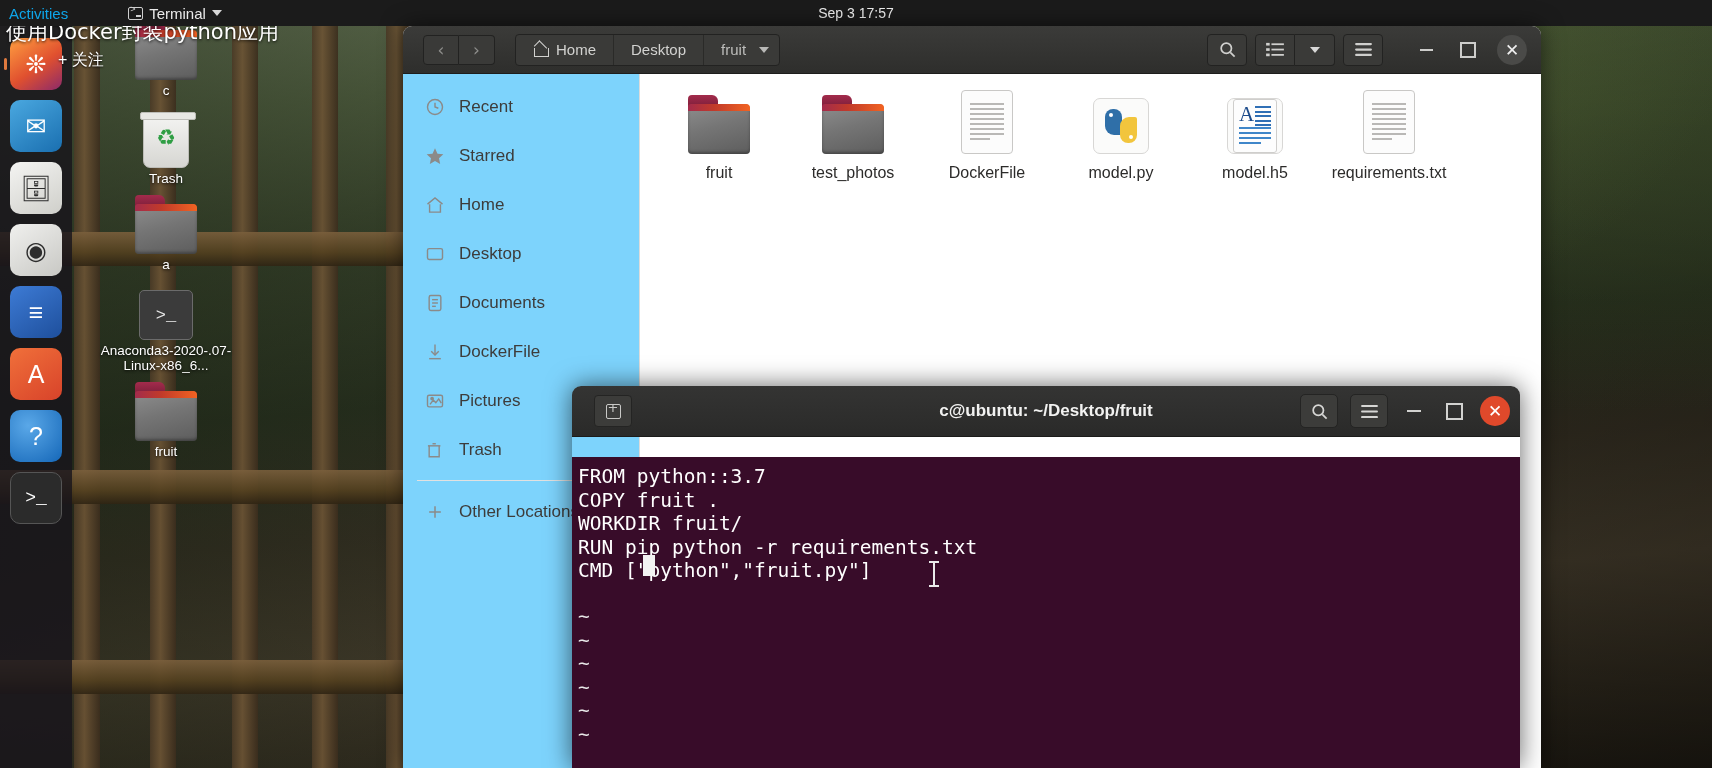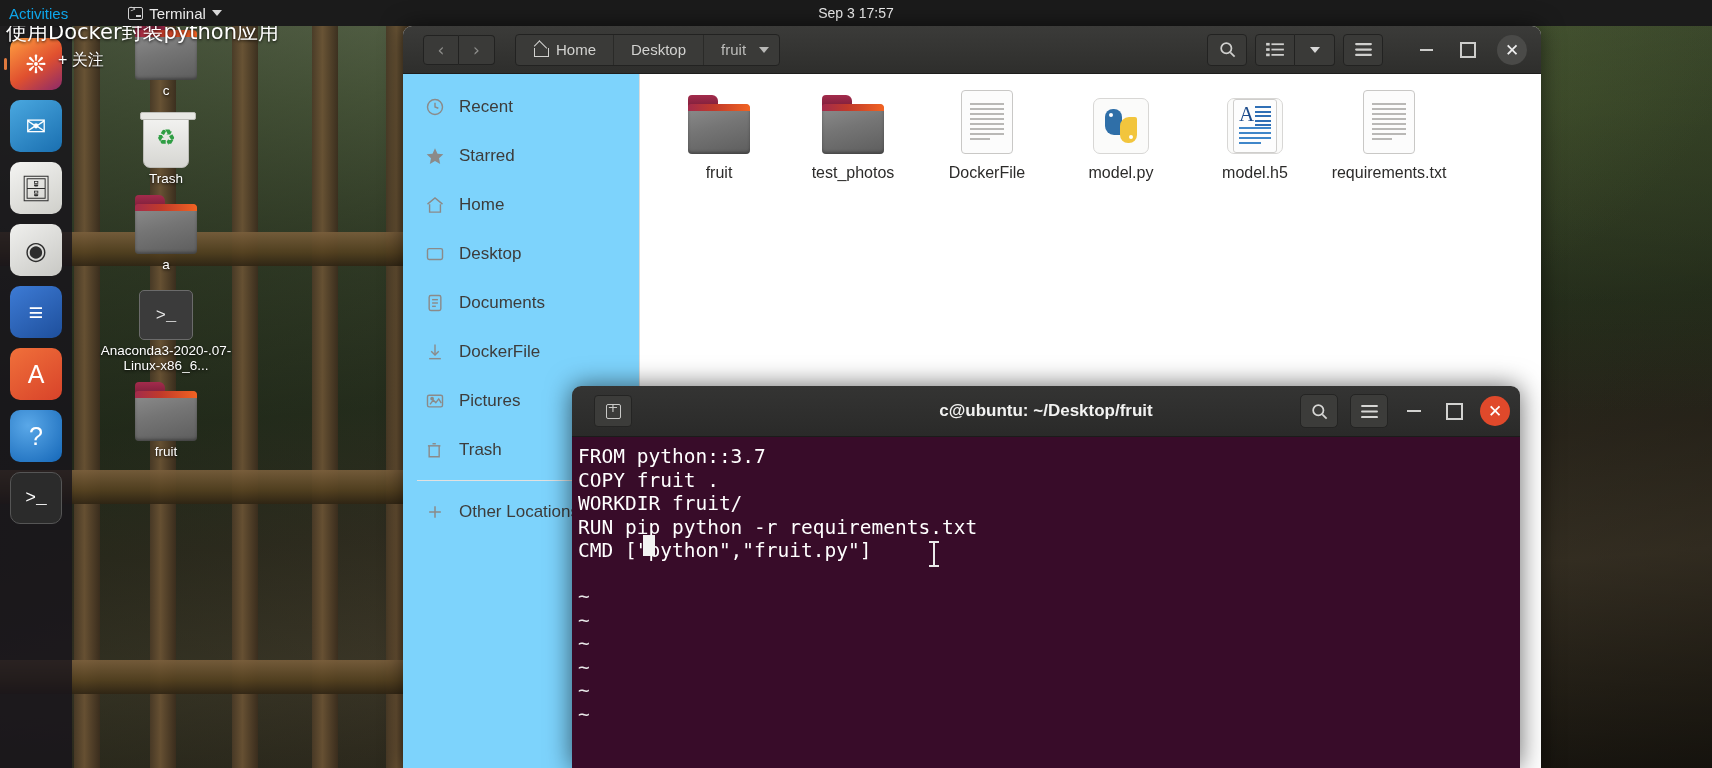--- a/index.html
+++ b/index.html
@@ -289,21 +289,21 @@
   .a-doc .bars { position: absolute; right: 5px; top: 6px; width: 16px; display: flex; flex-direction: column; gap: 2.5px; }
   .a-doc .bars i { height: 2px; background: #2f6fb5; display: block; }
   .a-doc .ul { position: absolute; left: 5px; right: 5px; bottom: 8px; display: flex; flex-direction: column; gap: 3px; }
   .a-doc .ul i { height: 2px; background: #3f86c9; display: block; }
 
   
   .term-win {
     position: absolute; left: 572px; top: 386px; width: 948px; height: 382px;
     z-index: 85; border-radius: 9px 9px 0 0;
     box-shadow: 0 0 26px rgba(0,0,0,.6);
-    overflow: hidden; display: flex; flex-direction: column;
+    overflow: hidden; display: flex; flex-direction: column; gap: 20px;
   }
   .term-header {
     height: 51px; flex: none; display: flex; align-items: center;
     background: linear-gradient(180deg,#343433,#2a2a29);
     border-bottom: 1px solid #1b1b1a; position: relative; padding: 0 10px;
   }
   .newtab-btn {
     width: 38px; height: 32px; background: #3c3c3a; border: 1px solid #242423;
     border-radius: 4px; margin-left: 12px;
     display: flex; align-items: center; justify-content: center;

